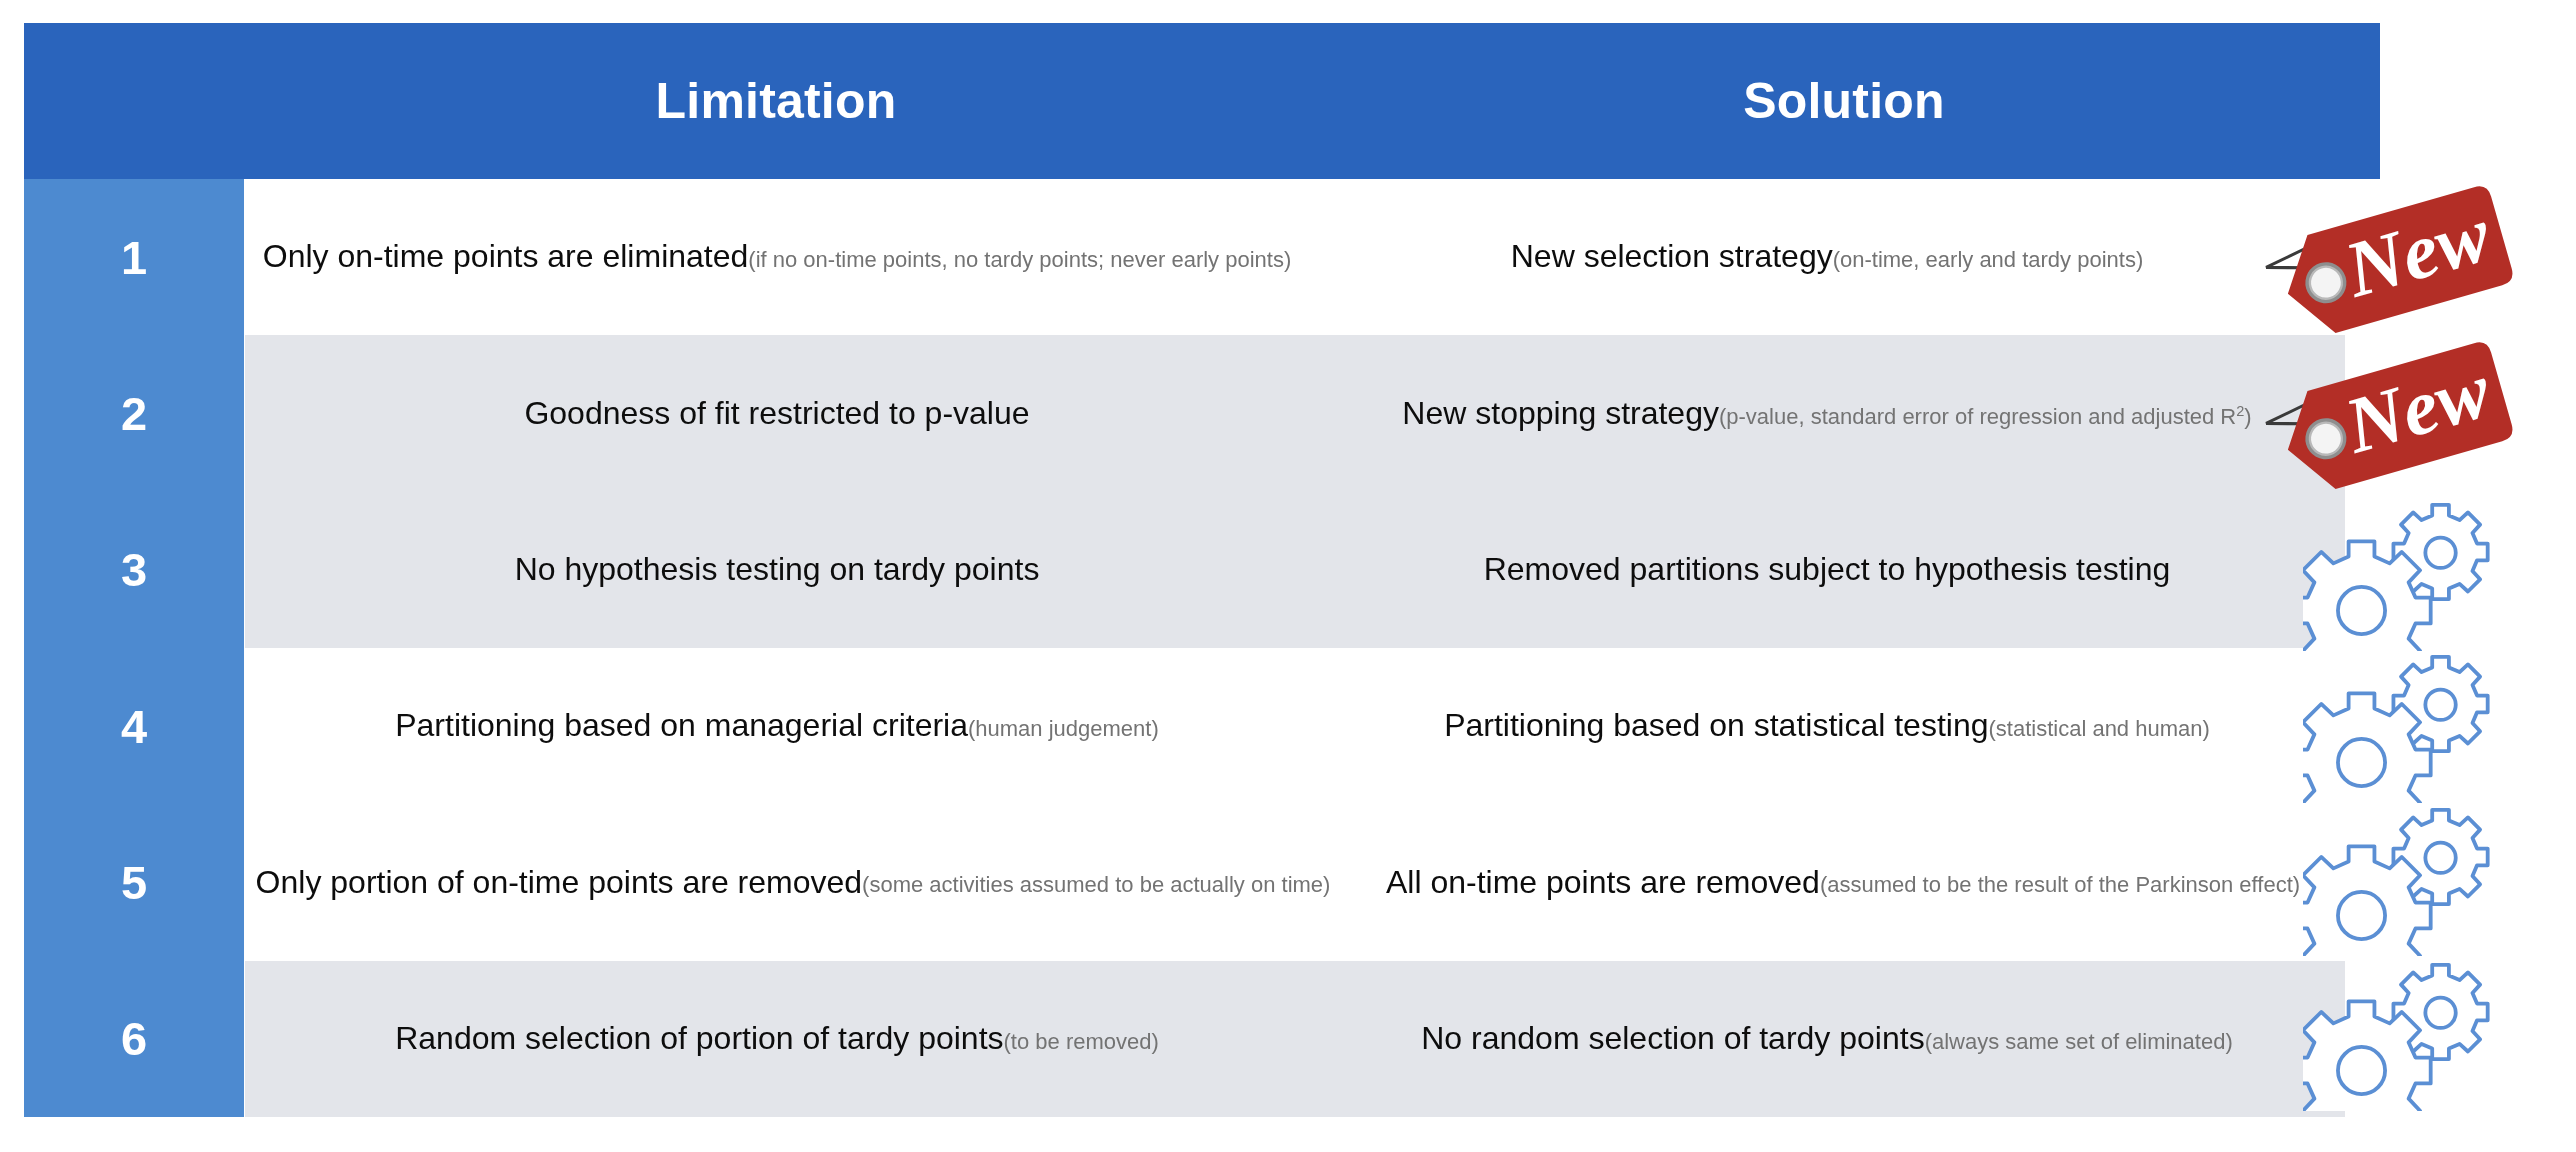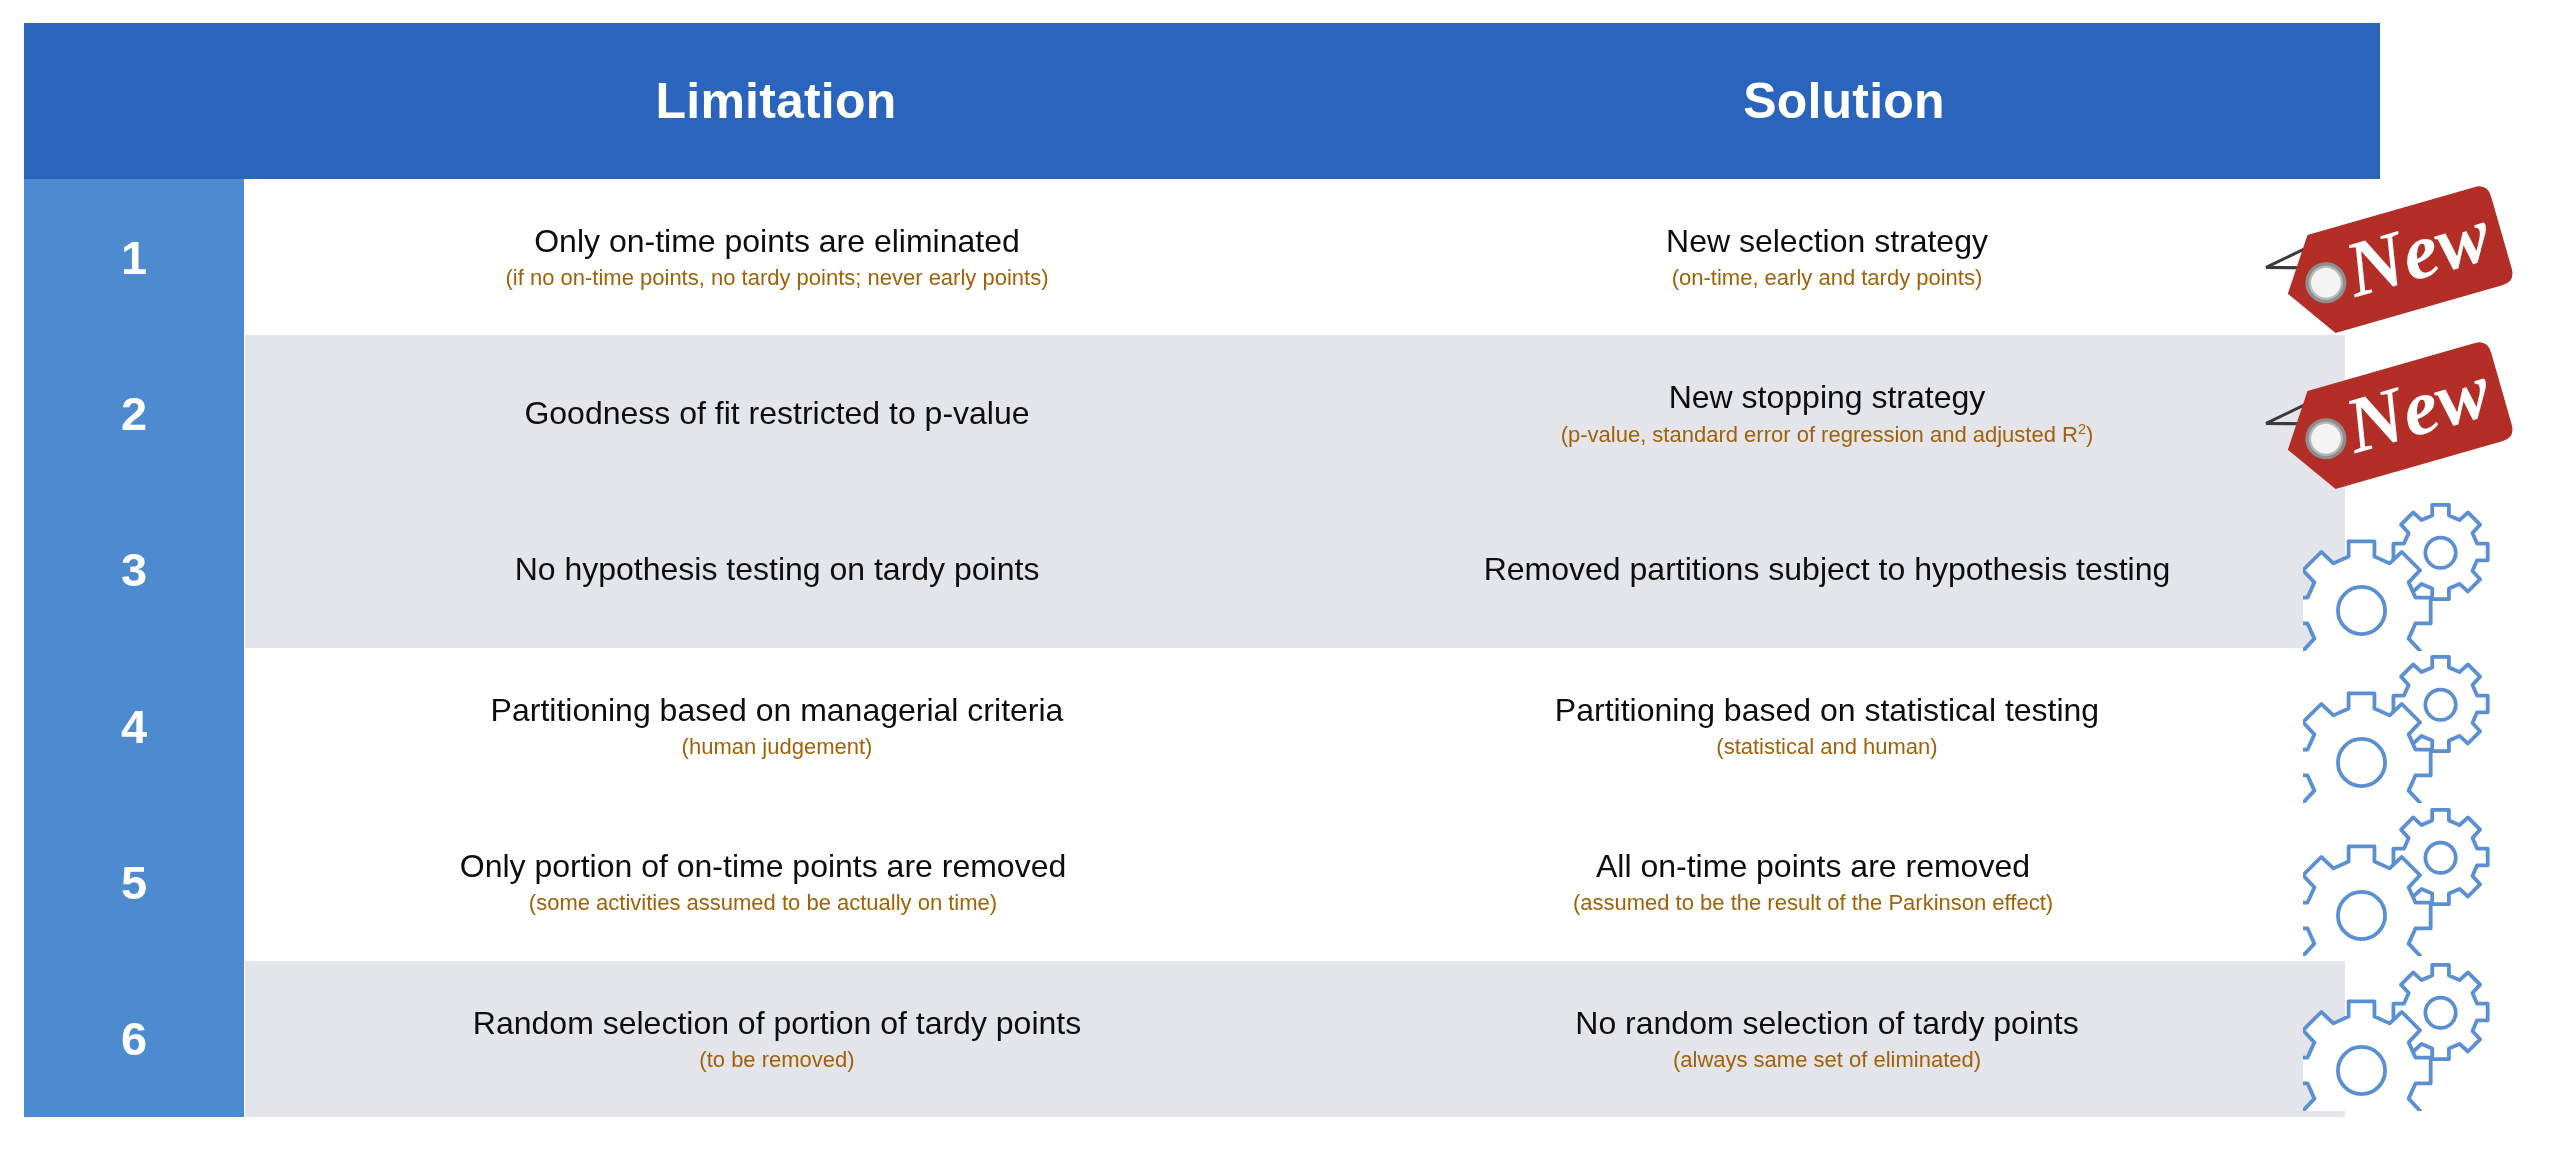--- a/index.html
+++ b/index.html
@@ -82,37 +82,37 @@
     flex: 1;
     position: relative;
     display: flex;
     align-items: center;
   }
   .row.shaded { background: #e3e5ea; }
   .row.plain  { background: #ffffff; }
 
   .cell {
     display: flex;
-    flex-direction: column;
+    flex-direction: row;
     align-items: center;
     justify-content: center;
     text-align: center;
     padding: 0 10.6px;
   }
   .cell.limitation { width: 1064px; }
   .cell.solution   { flex: 1; }
 
   .main-text {
     color: #0d0d0d;
     font-size: 32px;
     line-height: 1.12;
     white-space: nowrap;
   }
   .sub-text {
-    color: #a16207;
+    color: #737373;
     font-size: 22px;
     line-height: 1.15;
     margin-top: 5.3px;
     white-space: nowrap;
   }
   .sub-text sup { font-size: 0.66em; vertical-align: super; }
 
   
   .badge-layer {
     position: absolute;

